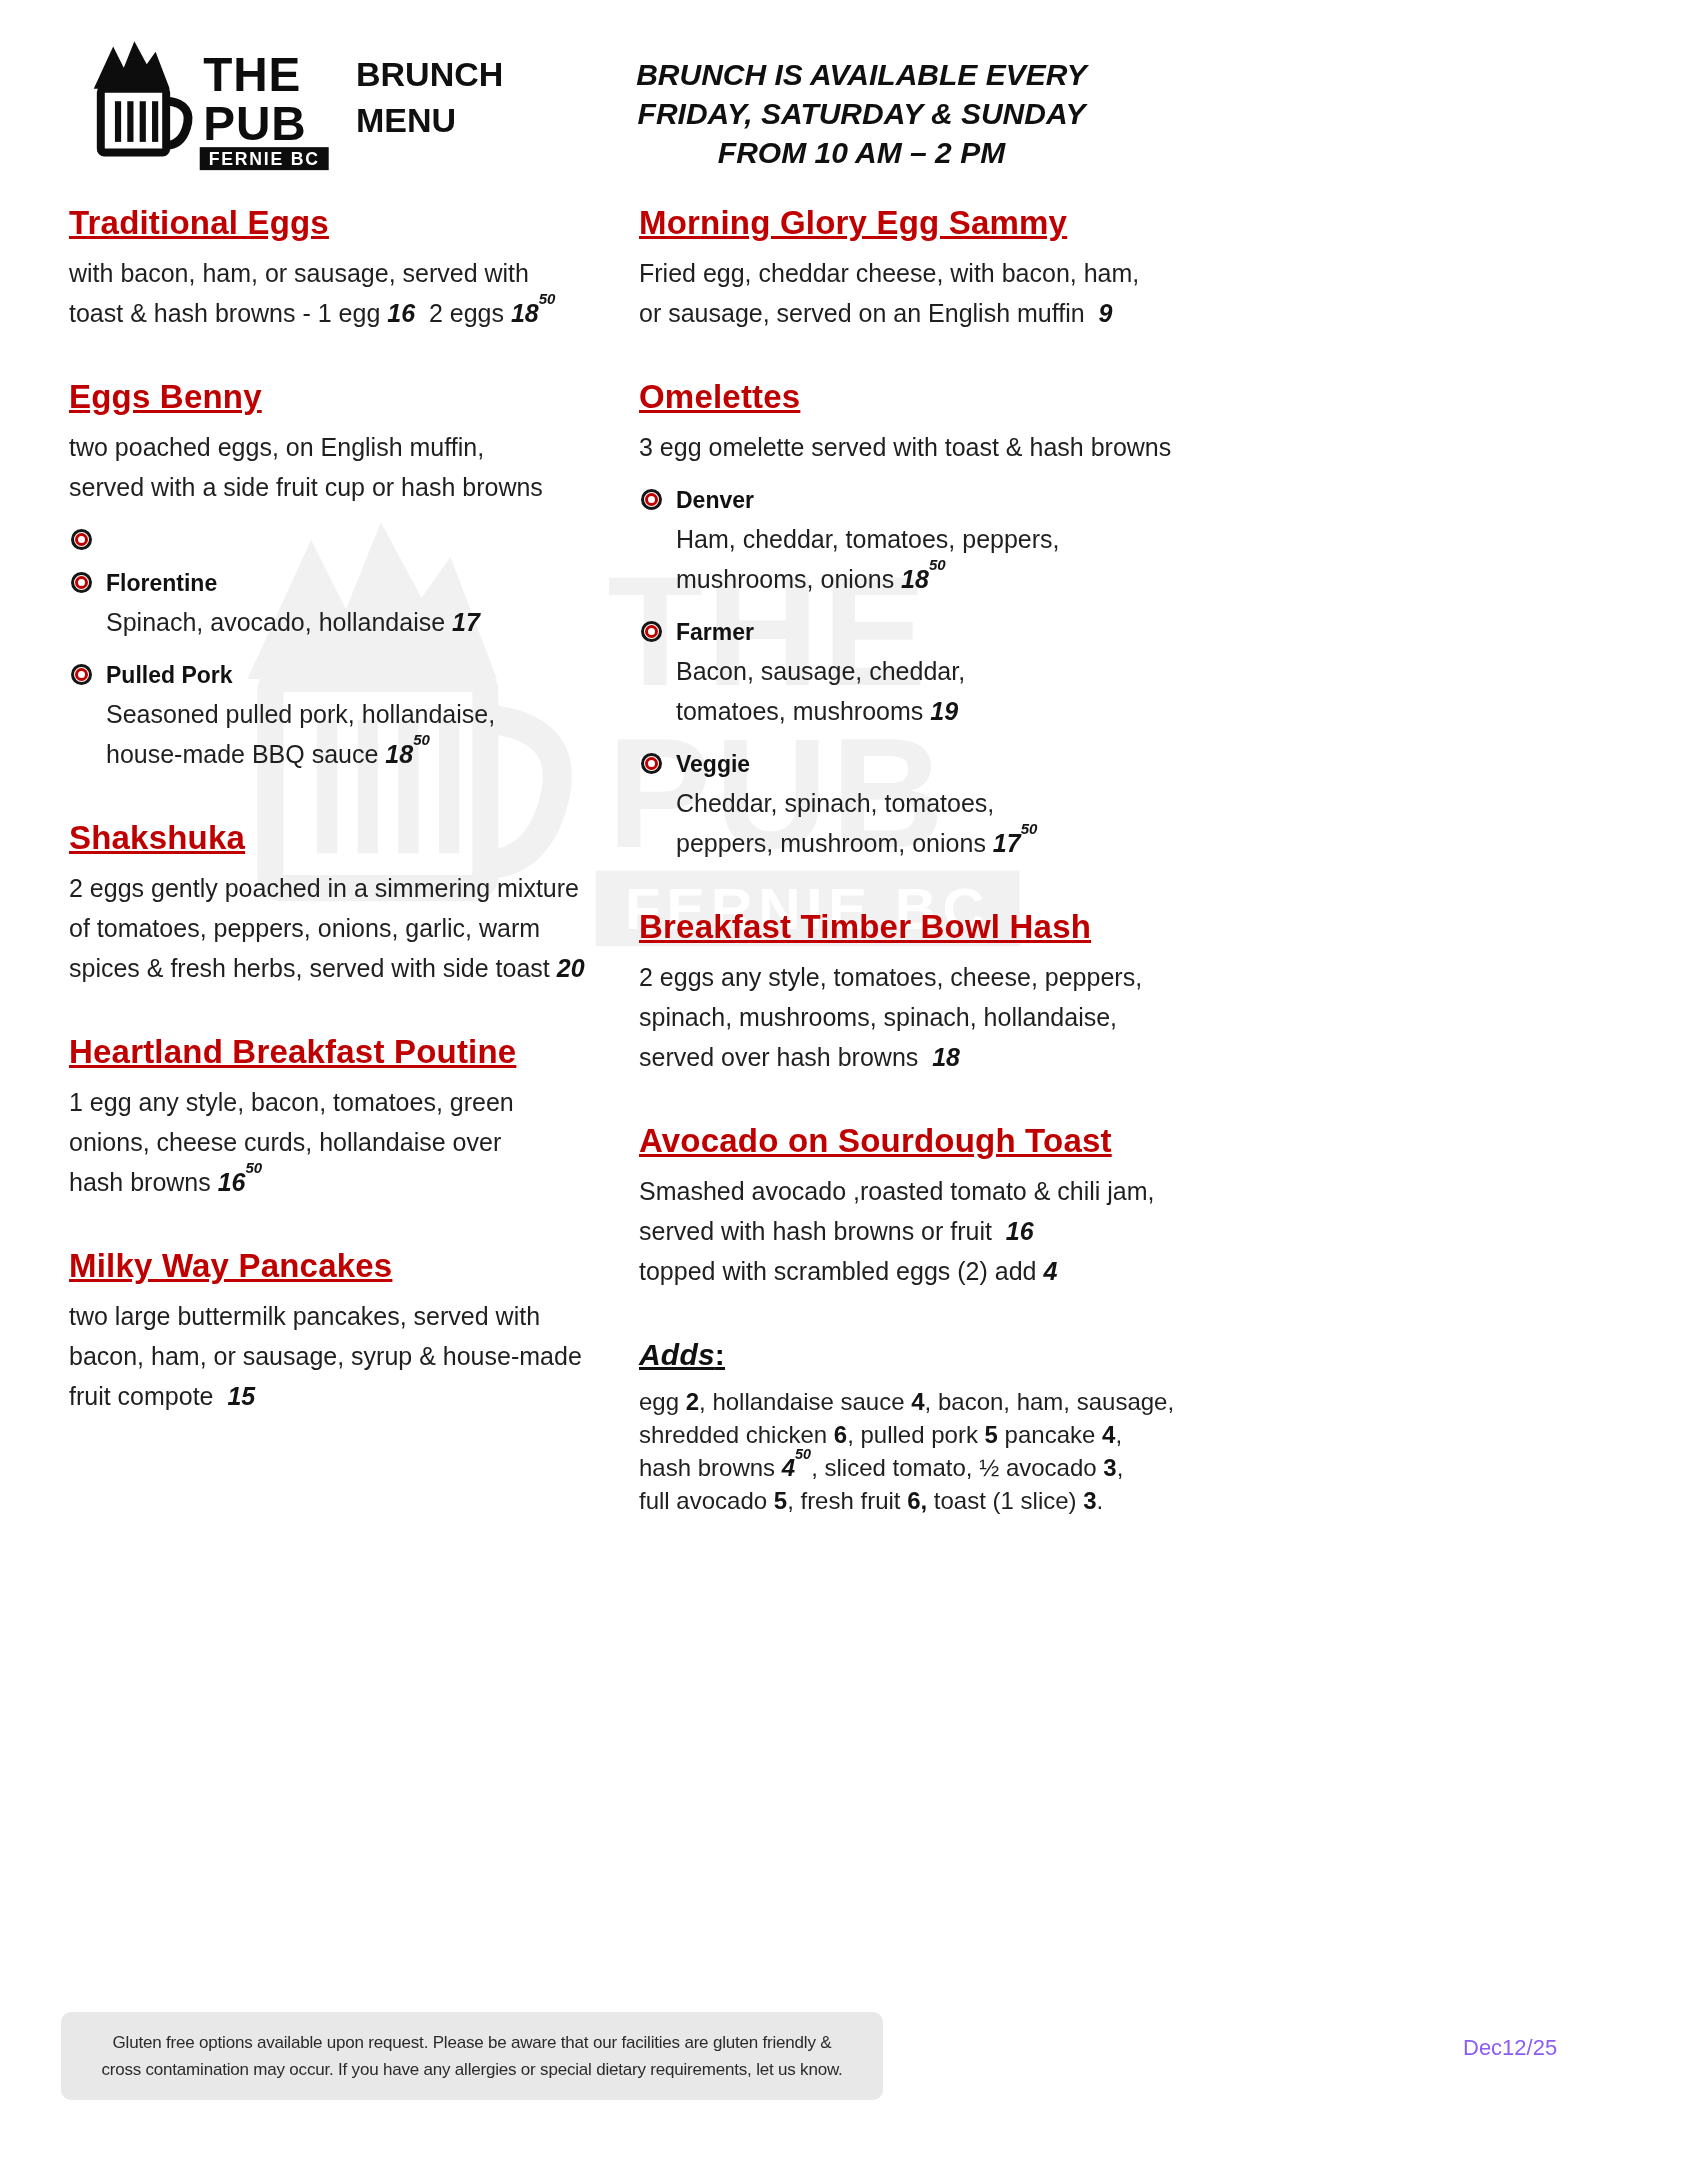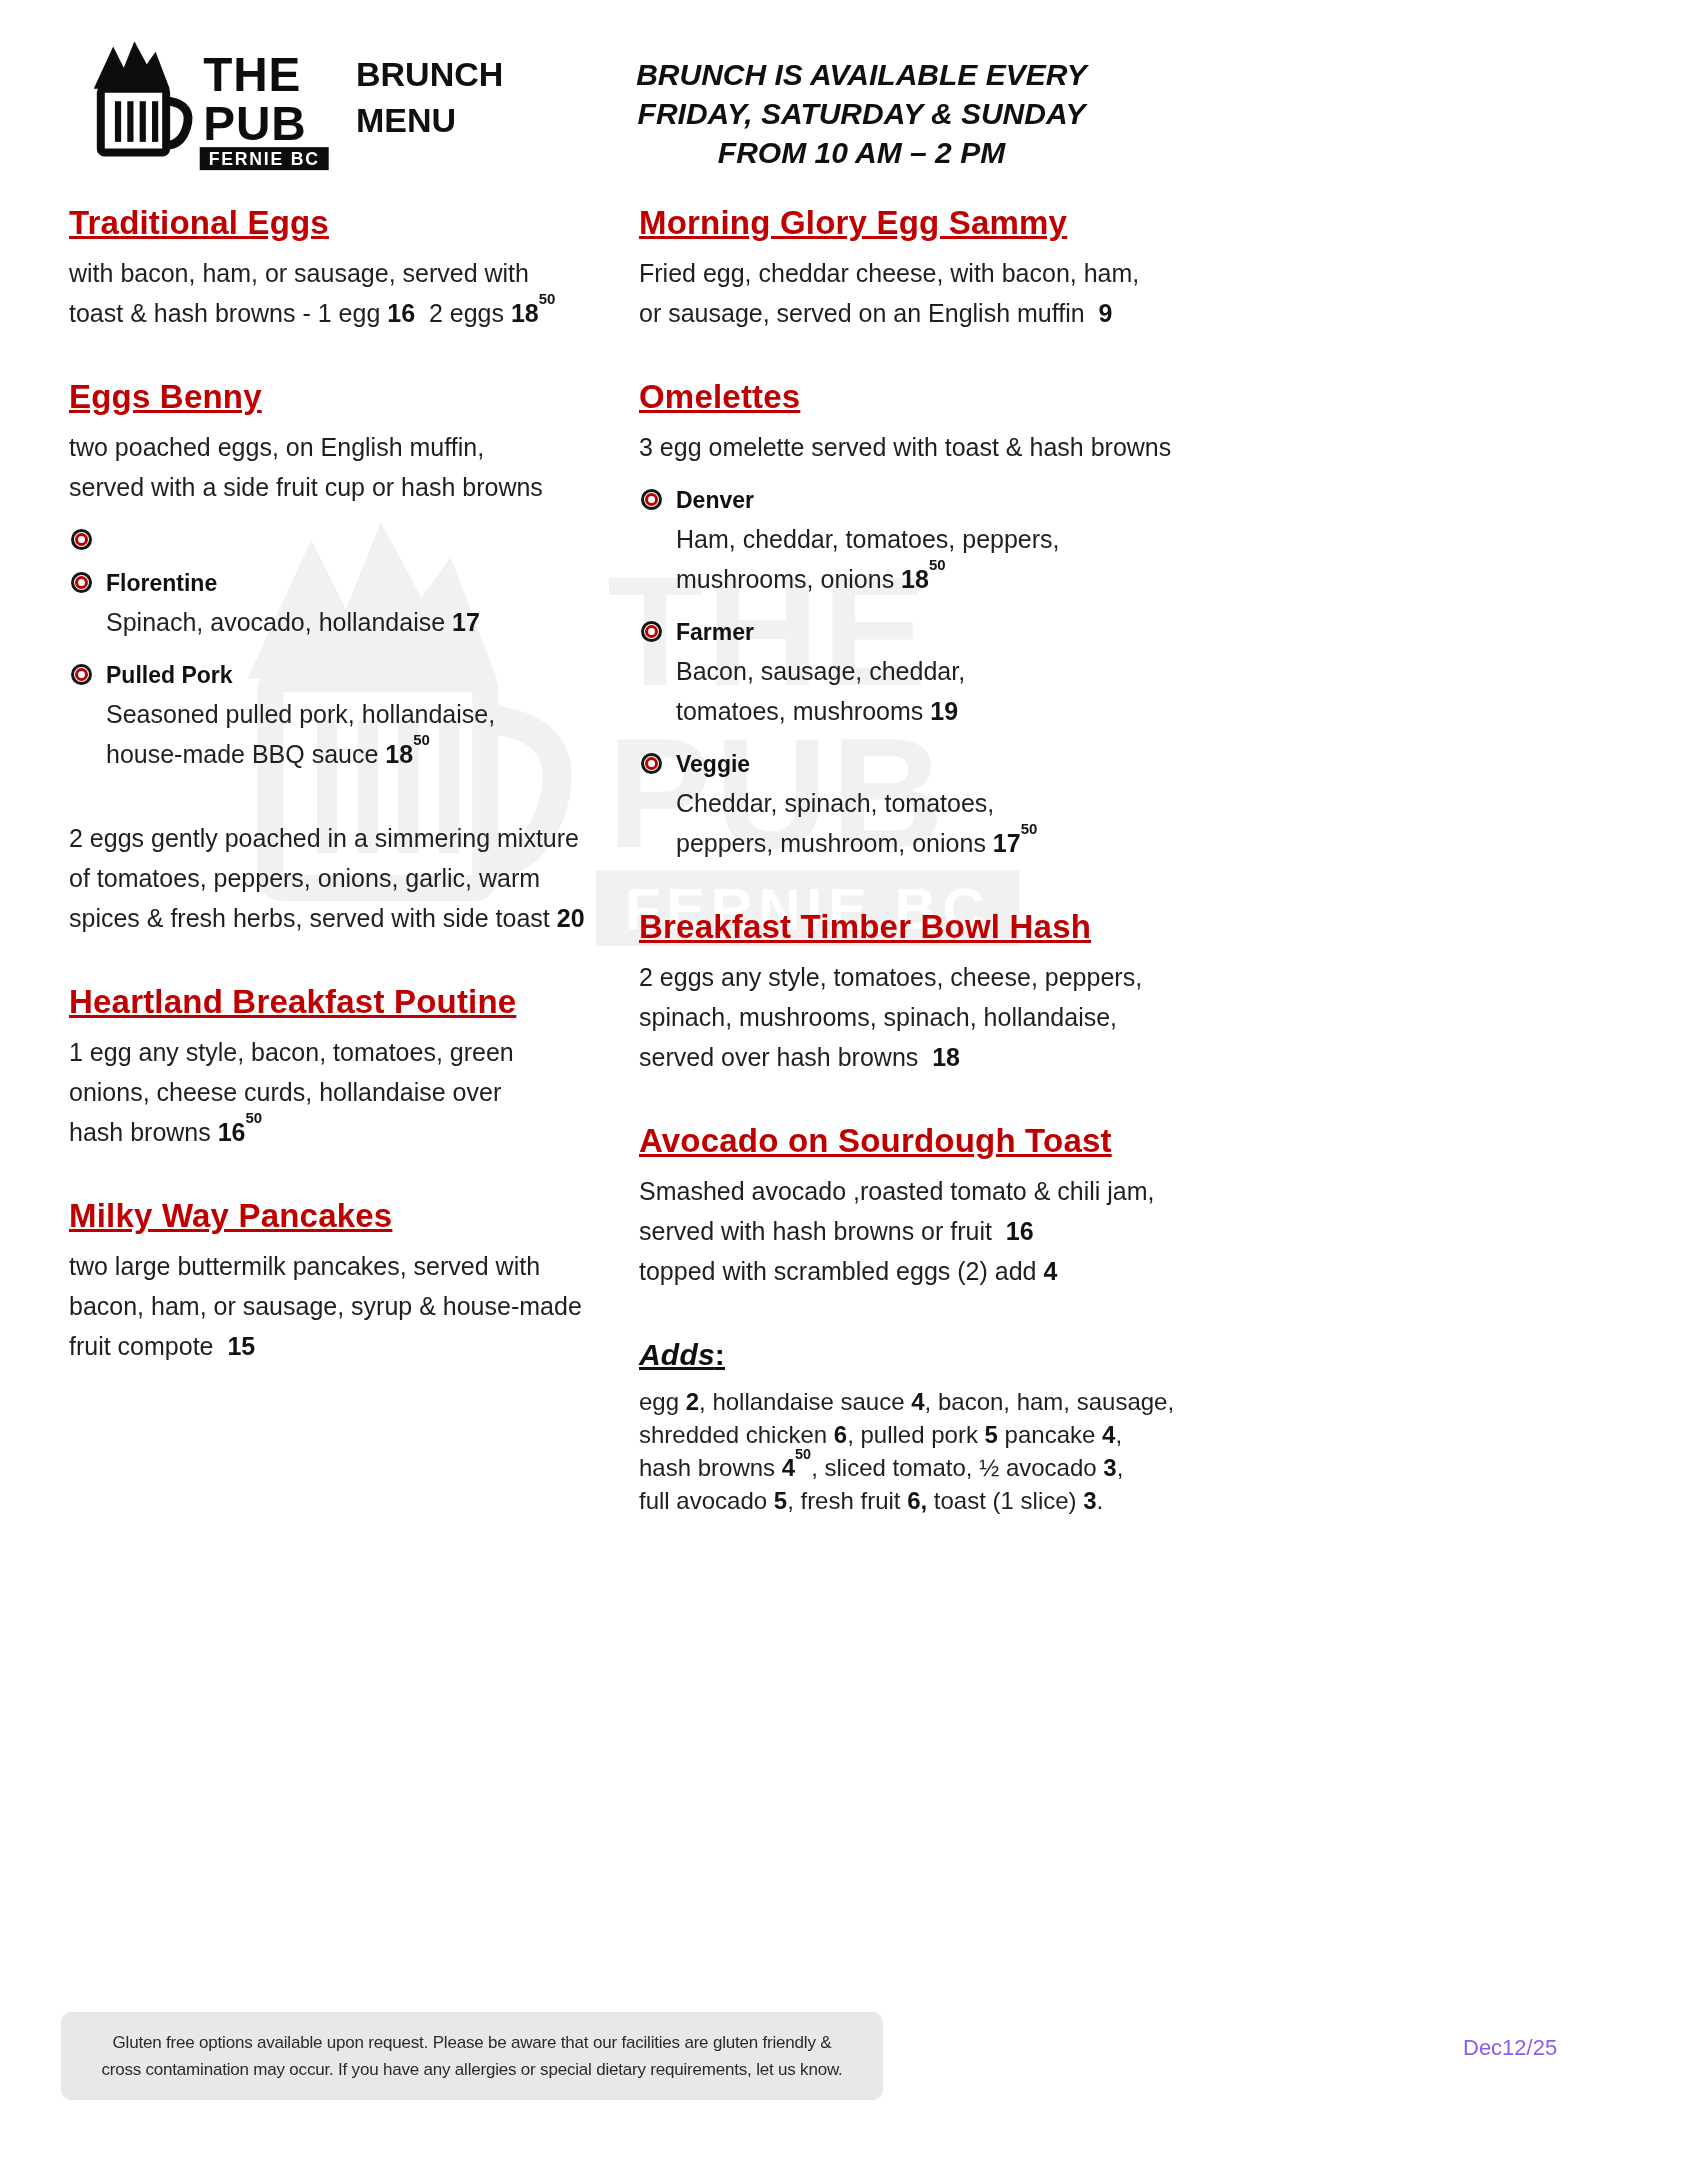--- a/index.html
+++ b/index.html
@@ -16,21 +16,21 @@
                   font-size:30px; line-height:39px; font-weight:700; font-style:italic; color:#101010; z-index:2;margin-top:13px; }
 
   
   .col { position:absolute; top:203px; z-index:1; }
   .col-left  { left:69px;  width:549px; }
   .col-right { left:639px; width:549px; }
 
   .menu-section { margin-bottom:44px; }
   .menu-section h2 { margin:0 0 10px 0; font-size:33px; line-height:40px; font-weight:700; color:#C00000; letter-spacing:0.2px;text-decoration:underline; }
   .desc { font-size:25px; line-height:40px; color:#1f1f1f; white-space:pre-wrap; }
-  .price { font-weight:700; color:#141414; }
+  .price { font-weight:700; font-style:italic; color:#141414; }
   .num   { font-weight:700; color:#141414; }
   .price sup, .num sup { font-size:0.6em; position:relative; top:-0.55em; line-height:0; }
 
   .item { display:flex; margin-top:14px; }
   .bullet { flex:0 0 auto; width:21px; height:21px; margin:8px 14px 0 2px; border-radius:50%;
             background:#fff; border:3px solid #161616; position:relative; box-sizing:border-box; }
   .bullet::before { content:""; position:absolute; inset:1px; border-radius:50%;
                     border:3.5px solid #C00000; background:#fff; }
   .item-name { font-size:23px; line-height:38px; font-weight:700; color:#111; }
 
@@ -112,20 +112,21 @@
         </div>
         <div class="item">
           <span class="bullet"></span>
           <div class="item-body">
             <div class="item-name">Pulled Pork</div>
             <div class="desc item-desc"><div class="line">Seasoned pulled pork, hollandaise,</div><div class="line">house-made BBQ sauce <span class="price">18<sup>50</sup></span></div></div>
           </div>
         </div>
       </section>
       <section class="menu-section">
+        <h2><span>Shakshuka</span></h2>
         <div class="desc"><div class="line">2 eggs gently poached in a simmering mixture</div><div class="line">of tomatoes, peppers, onions, garlic, warm</div><div class="line">spices &amp; fresh herbs, served with side toast <span class="price">20</span></div></div>
       </section>
       <section class="menu-section">
         <h2><span>Heartland Breakfast Poutine</span></h2>
         <div class="desc"><div class="line">1 egg any style, bacon, tomatoes, green</div><div class="line">onions, cheese curds, hollandaise over</div><div class="line">hash browns <span class="price">16<sup>50</sup></span></div></div>
       </section>
       <section class="menu-section">
         <h2><span>Milky Way Pancakes</span></h2>
         <div class="desc"><div class="line">two large buttermilk pancakes, served with</div><div class="line">bacon, ham, or sausage, syrup &amp; house-made</div><div class="line">fruit compote  <span class="price">15</span></div></div>
       </section>

